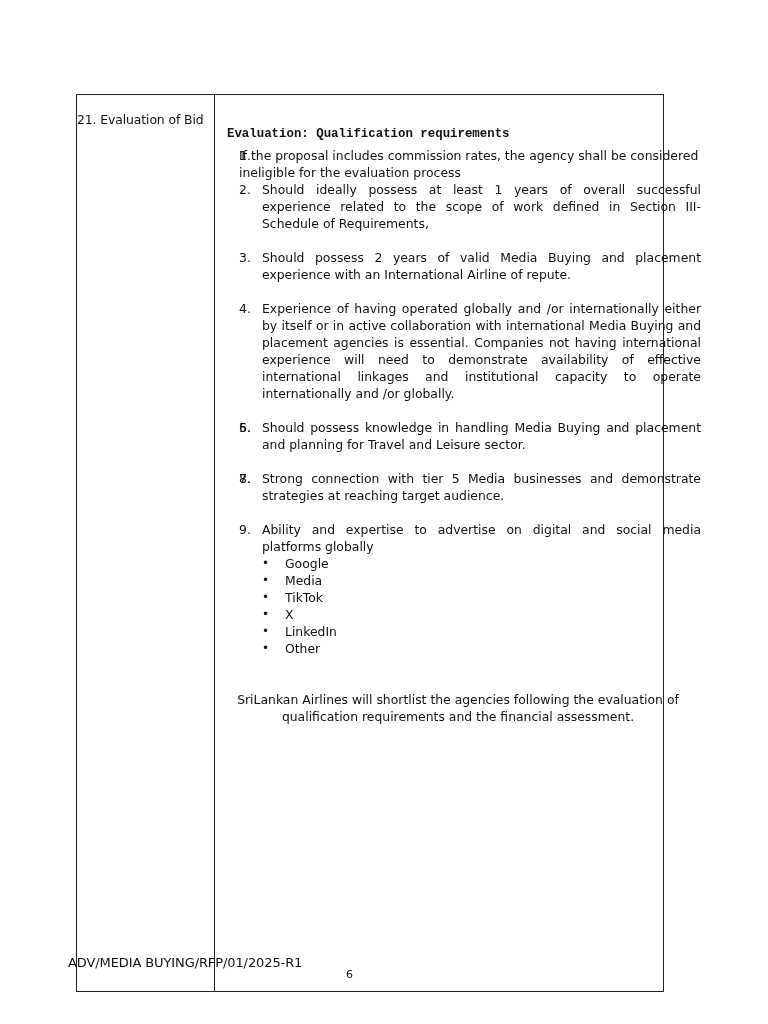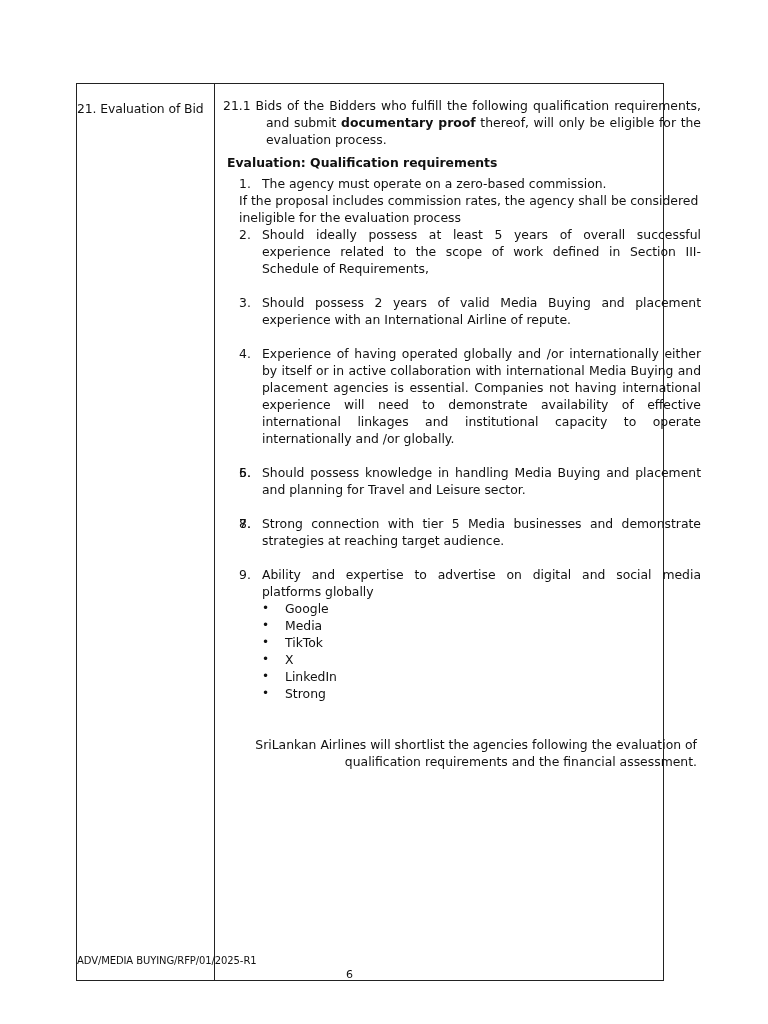--- a/index.html
+++ b/index.html
@@ -12,21 +12,21 @@
       height: 1024px;
       position: relative;
       overflow: hidden;
       font-family: "DejaVu Sans", sans-serif;
       color: #111111;
       font-size: 12.4px;
     }
     .table-frame {
       position: absolute;
       left: 76px;
-      top: 83px;
+      top: 94px;
       width: 588px;
       height: 898px;
       border: 1.3px solid #222222;
       box-sizing: border-box;
     }
     .col-divider {
       position: absolute;
       left: 137px;
       top: 0;
       bottom: 0;
@@ -48,22 +48,23 @@
       line-height: 17px;
     }
     .intro {
       text-align: justify;
       padding-left: 43px;
       text-indent: -43px;
     }
     .intro b { font-weight: bold; }
     .eval-heading {
       font-weight: bold;
-      margin-top: 6px;
+      margin-top: 18px;
       padding-left: 4px;
+      font-family: Liberation Mono, monospace;
     }
     .req-list {
       margin: 4px 0 0 0;
       padding: 0;
       list-style: none;
     }
     .req {
       position: relative;
       padding-left: 39px;
       text-align: justify;
@@ -89,64 +90,62 @@
       padding-left: 23px;
     }
     .bullet .dot {
       position: absolute;
       left: 0;
       top: 0;
       font-size: 12px;
     }
     .closing {
       margin-top: 34px;
-      text-align: right;
+      text-align: center;
       padding-left: 0;
       width: 478px;
       margin-left: -4px;
     }
     .footer-ref {
       position: absolute;
-      left: 77px;
+      left: 68px;
       top: 955px;
-      font-size: 10px;
+      font-size: 13px;
       letter-spacing: -0.1px;
       white-space: nowrap;
       z-index: 2;
     }
     .page-number {
       position: absolute;
       left: 346px;
       top: 968px;
       font-size: 11px;
     }
   </style>
 </head>
 <body>
 
 <div class="table-frame">
   <div class="col-divider"></div>
 
   <div class="left-cell-label">21. Evaluation of Bid</div>
 
   <div class="right-cell">
-    <div class="intro"><span>21.1</span> <span>Bids of the Bidders who fulfill the following qualification requirements, and submit </span><b>documentary proof</b><span> thereof, will only be eligible for the evaluation process.</span></div>
 
     <div class="eval-heading">Evaluation: Qualification requirements</div>
 
     <ul class="req-list">
       <li class="req first">
         <span class="num">1.</span>
-        <span>The agency must operate on a zero-based commission.</span>
       </li>
       <li class="req-note">If the proposal includes commission rates, the agency shall be considered ineligible for the evaluation process</li>
 
       <li class="req">
         <span class="num">2.</span>
-        <span>Should ideally possess at least 5 years of overall successful experience related to the scope of work defined in Section III-Schedule of Requirements,</span>
+        <span>Should ideally possess at least 1 years of overall successful experience related to the scope of work defined in Section III-Schedule of Requirements,</span>
       </li>
 
       <li class="req">
         <span class="num">3.</span>
         <span>Should possess 2 years of valid Media Buying and placement experience with an International Airline of repute.</span>
       </li>
 
       <li class="req">
         <span class="num">4.</span>
         <span>Experience of having operated globally and /or internationally either by itself or in active collaboration with international Media Buying and placement agencies is essential. Companies not having international experience will need to demonstrate availability of effective international linkages and institutional capacity to operate internationally and /or globally.</span>
@@ -172,21 +171,21 @@
 
       <li class="req" style="margin-bottom:0;">
         <span class="num">9.</span>
         <span>Ability and expertise to advertise on digital and social media platforms globally</span>
         <ul class="bullets">
           <li class="bullet"><span class="dot">•</span><span>Google</span></li>
           <li class="bullet"><span class="dot">•</span><span>Media</span></li>
           <li class="bullet"><span class="dot">•</span><span>TikTok</span></li>
           <li class="bullet"><span class="dot">•</span><span>X</span></li>
           <li class="bullet"><span class="dot">•</span><span>LinkedIn</span></li>
-          <li class="bullet"><span class="dot">•</span><span>Strong</span></li>
+          <li class="bullet"><span class="dot">•</span><span>Other</span></li>
         </ul>
       </li>
     </ul>
 
     <div class="closing">SriLankan Airlines will shortlist the agencies following the evaluation of qualification requirements and the financial assessment.</div>
   </div>
 </div>
 
 <div class="footer-ref">ADV/MEDIA BUYING/RFP/01/2025-R1</div>
 <div class="page-number">6</div>

